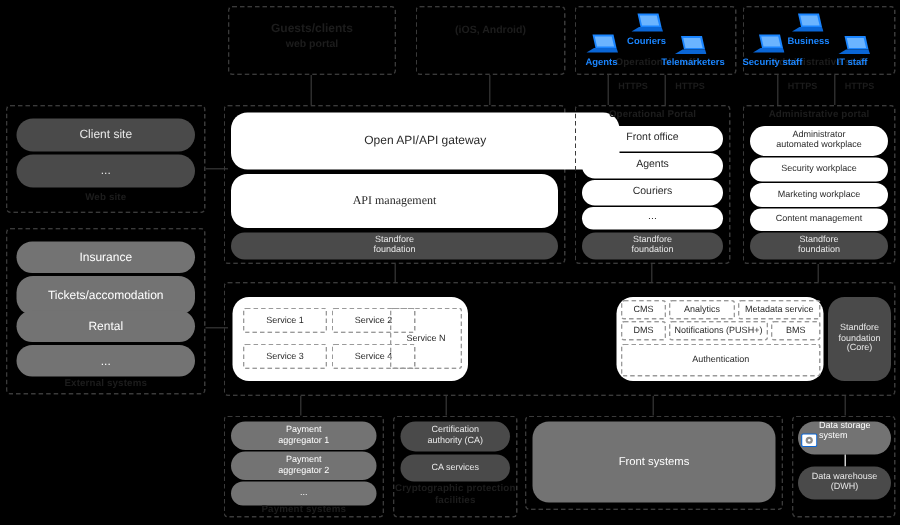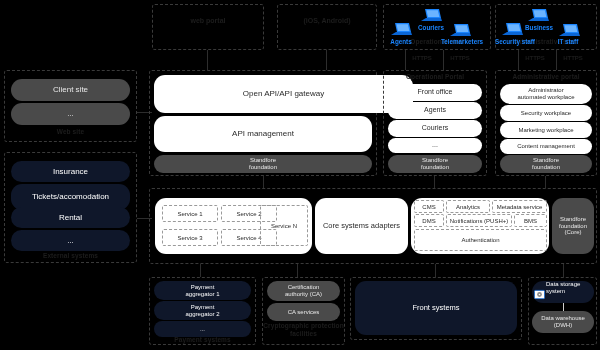--- a/index.html
+++ b/index.html
@@ -29,21 +29,21 @@
   .card {
     position: absolute;
     border-radius: 11px;
     display: flex; align-items: center; justify-content: center;
     text-align: center;
     line-height: 1.15;
     overflow: hidden;
   }
   .white { background: #ffffff; color: #2a2a2a; }
   .gray  { background: #4a4a4a; color: #e8e8e8; }
-  .blue  { background: #0f172a; color: #ffffff; }
+  .blue  { background: #737373; color: #ffffff; }
   .dash-in {
     position: absolute;
     border: 1px dashed #9a9a9a;
     border-radius: 2px;
     display: flex; align-items: center; justify-content: center;
     color: #2a2a2a;
     background: transparent;
   }
   .ln { position: absolute; background: #2d2d2d; }
   .ln-w { position: absolute; background: #cfcfcf; }
@@ -69,20 +69,21 @@
   .f8 { font-size: 8px; }
   .dim-title { color: #1d1d1d; font-weight: bold; }
 </style>
 </head>
 <body>
 
 <div id="canvas">
 
   <div class="grp" style="left:152px; top:4px; width:112px; height:46px;"></div>
   <div style="position:absolute; left:152px; top:14px; width:112px; text-align:center;">
+    <div class="dim-title f8">Guests/clients</div>
     <div class="dim-title f7" style="margin-top:3px;">web portal</div>
   </div>
 
   <div class="grp" style="left:277px; top:4px; width:100px; height:46px;"></div>
   <div style="position:absolute; left:277px; top:14px; width:100px; text-align:center;">
     <div class="dim-title f7" style="margin-top:3px;">(iOS, Android)</div>
   </div>
 
   <div class="ln" style="left:207px; top:50px; width:1px; height:20px;"></div>
   <div class="ln" style="left:326px; top:50px; width:1px; height:20px;"></div>
@@ -167,21 +168,21 @@
   <div class="card blue f8" style="left:11px; top:161px; width:119px; height:21px;">Insurance</div>
   <div class="card blue f8" style="left:11px; top:184px; width:119px; height:26px;">Tickets/accomodation</div>
   <div class="card blue f8" style="left:11px; top:207px; width:119px; height:21px;">Rental</div>
   <div class="card blue f8" style="left:11px; top:230px; width:119px; height:21px;">...</div>
   <div class="grp-label" style="left:4px; top:252px; width:133px;">External systems</div>
 
   <div class="ln" style="left:137px; top:218px; width:15px; height:1px;"></div>
 
   <div class="grp" style="left:149px; top:70px; width:228px; height:106px;"></div>
   <div class="card white f8" style="left:154px; top:75px; width:259px; height:38px;">Open API/API gateway</div>
-  <div class="card white f8" style="left:154px; top:116px; width:218px; height:36px;">API management</div>
+  <div class="card white f8" style="left:154px; top:116px; width:218px; height:36px;font-family:Liberation Serif, serif;">API management</div>
   <div class="card gray tiny" style="left:154px; top:155px; width:218px; height:18px; flex-direction:column;">
     <span>Standfore</span>
     <span>foundation</span>
   </div>
 
   <div class="grp" style="left:383px; top:70px; width:104px; height:106px;"></div>
   <div class="grp-label" style="left:383px; top:73px; width:104px;">Operational Portal</div>
   <div class="card white f7" style="left:388px; top:84px; width:94px; height:17px;">Front office</div>
   <div class="card white f7" style="left:388px; top:102px; width:94px; height:17px;">Agents</div>
   <div class="card white f7" style="left:388px; top:120px; width:94px; height:17px;">Couriers</div>
@@ -211,21 +212,20 @@
 
   <div class="grp" style="left:149px; top:188px; width:448px; height:76px;"></div>
 
   <div class="card white" style="left:155px; top:198px; width:157px; height:56px;"></div>
   <div class="dash-in tiny" style="left:162px; top:205px; width:56px; height:17px;">Service 1</div>
   <div class="dash-in tiny" style="left:221px; top:205px; width:56px; height:17px;">Service 2</div>
   <div class="dash-in tiny" style="left:162px; top:229px; width:56px; height:17px;">Service 3</div>
   <div class="dash-in tiny" style="left:221px; top:229px; width:56px; height:17px;">Service 4</div>
   <div class="dash-in tiny" style="left:260px; top:205px; width:48px; height:41px;">Service N</div>
 
-  <div class="card white f75" style="left:315px; top:198px; width:93px; height:56px;">Core systems adapters</div>
 
   <div class="card white" style="left:411px; top:198px; width:138px; height:56px;"></div>
   <div class="dash-in tiny" style="left:414px; top:200px; width:30px; height:13px;">CMS</div>
   <div class="dash-in tiny" style="left:446px; top:200px; width:44px; height:13px;">Analytics</div>
   <div class="dash-in tiny" style="left:492px; top:200px; width:55px; height:13px;">Metadata service</div>
   <div class="dash-in tiny" style="left:414px; top:214px; width:30px; height:13px;">DMS</div>
   <div class="dash-in tiny" style="left:446px; top:214px; width:66px; height:13px;">Notifications (PUSH+)</div>
   <div class="dash-in tiny" style="left:514px; top:214px; width:33px; height:13px;">BMS</div>
   <div class="dash-in tiny" style="left:414px; top:229px; width:133px; height:22px;">Authentication</div>
 

